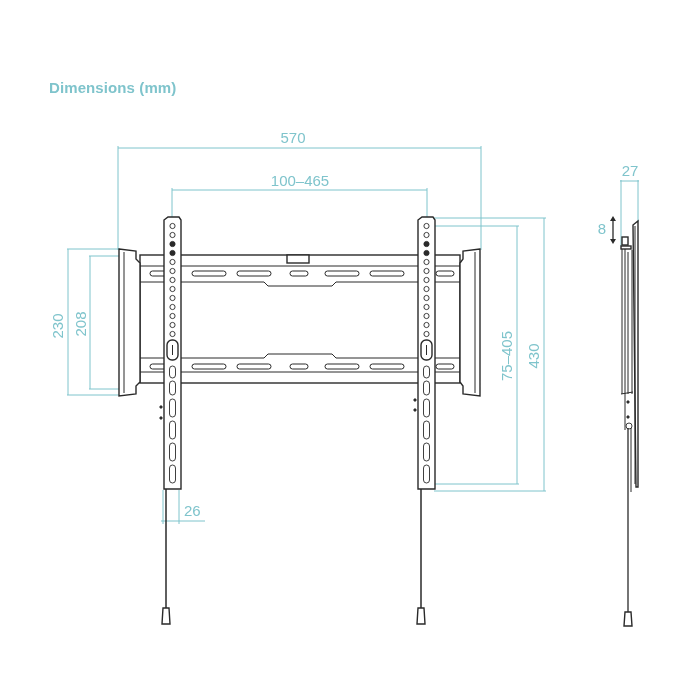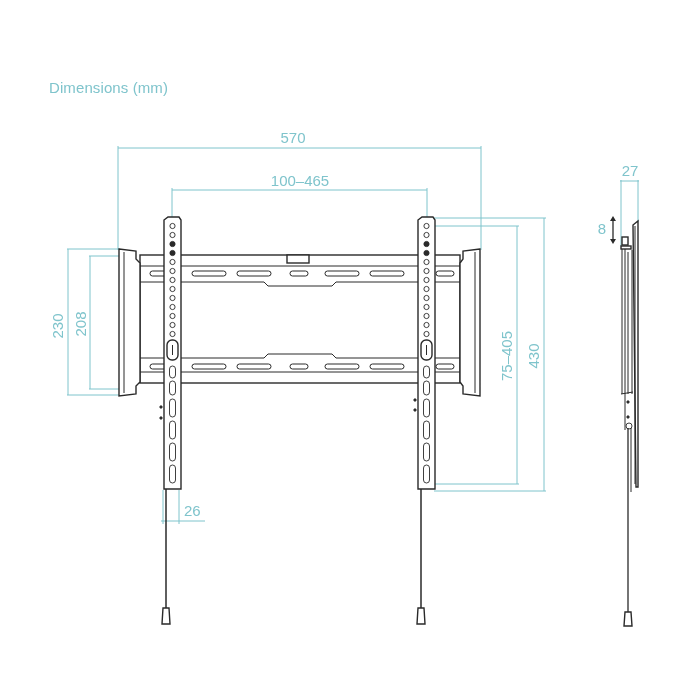--- a/index.html
+++ b/index.html
@@ -1,17 +1,17 @@
 <!DOCTYPE html>
 <html><head>
 <meta charset="utf-8">
 <style>
   html, body { margin: 0; padding: 0; background: #ffffff; }
   body { width: 700px; height: 700px; position: relative; overflow: hidden; font-family: "Liberation Sans", sans-serif; }
-  .title { position: absolute; left: 49px; top: 79px; font-size: 15px; color: #7fc4cc; font-weight: 400; letter-spacing: 0.1px; }
+  .title { position: absolute; left: 49px; top: 79px; font-size: 15px; color: #7fc4cc; font-weight: 700; letter-spacing: 0.1px; }
   svg { position: absolute; left: 0; top: 0; }
   .dim { stroke: #7fc4cc; stroke-width: 1; fill: none; }
   .dimtxt { fill: #7fc4cc; font-family: "Liberation Sans", sans-serif; font-size: 15px; }
   .ln { stroke: #2a2a2a; stroke-width: 1.4; fill: #ffffff; }
   .thin { stroke: #2a2a2a; stroke-width: 1; fill: none; }
   .hole { stroke: #2a2a2a; stroke-width: 0.9; fill: #ffffff; }
   .holef { stroke: #2a2a2a; stroke-width: 0.9; fill: #2a2a2a; }
 </style>
 </head>
 <body>

